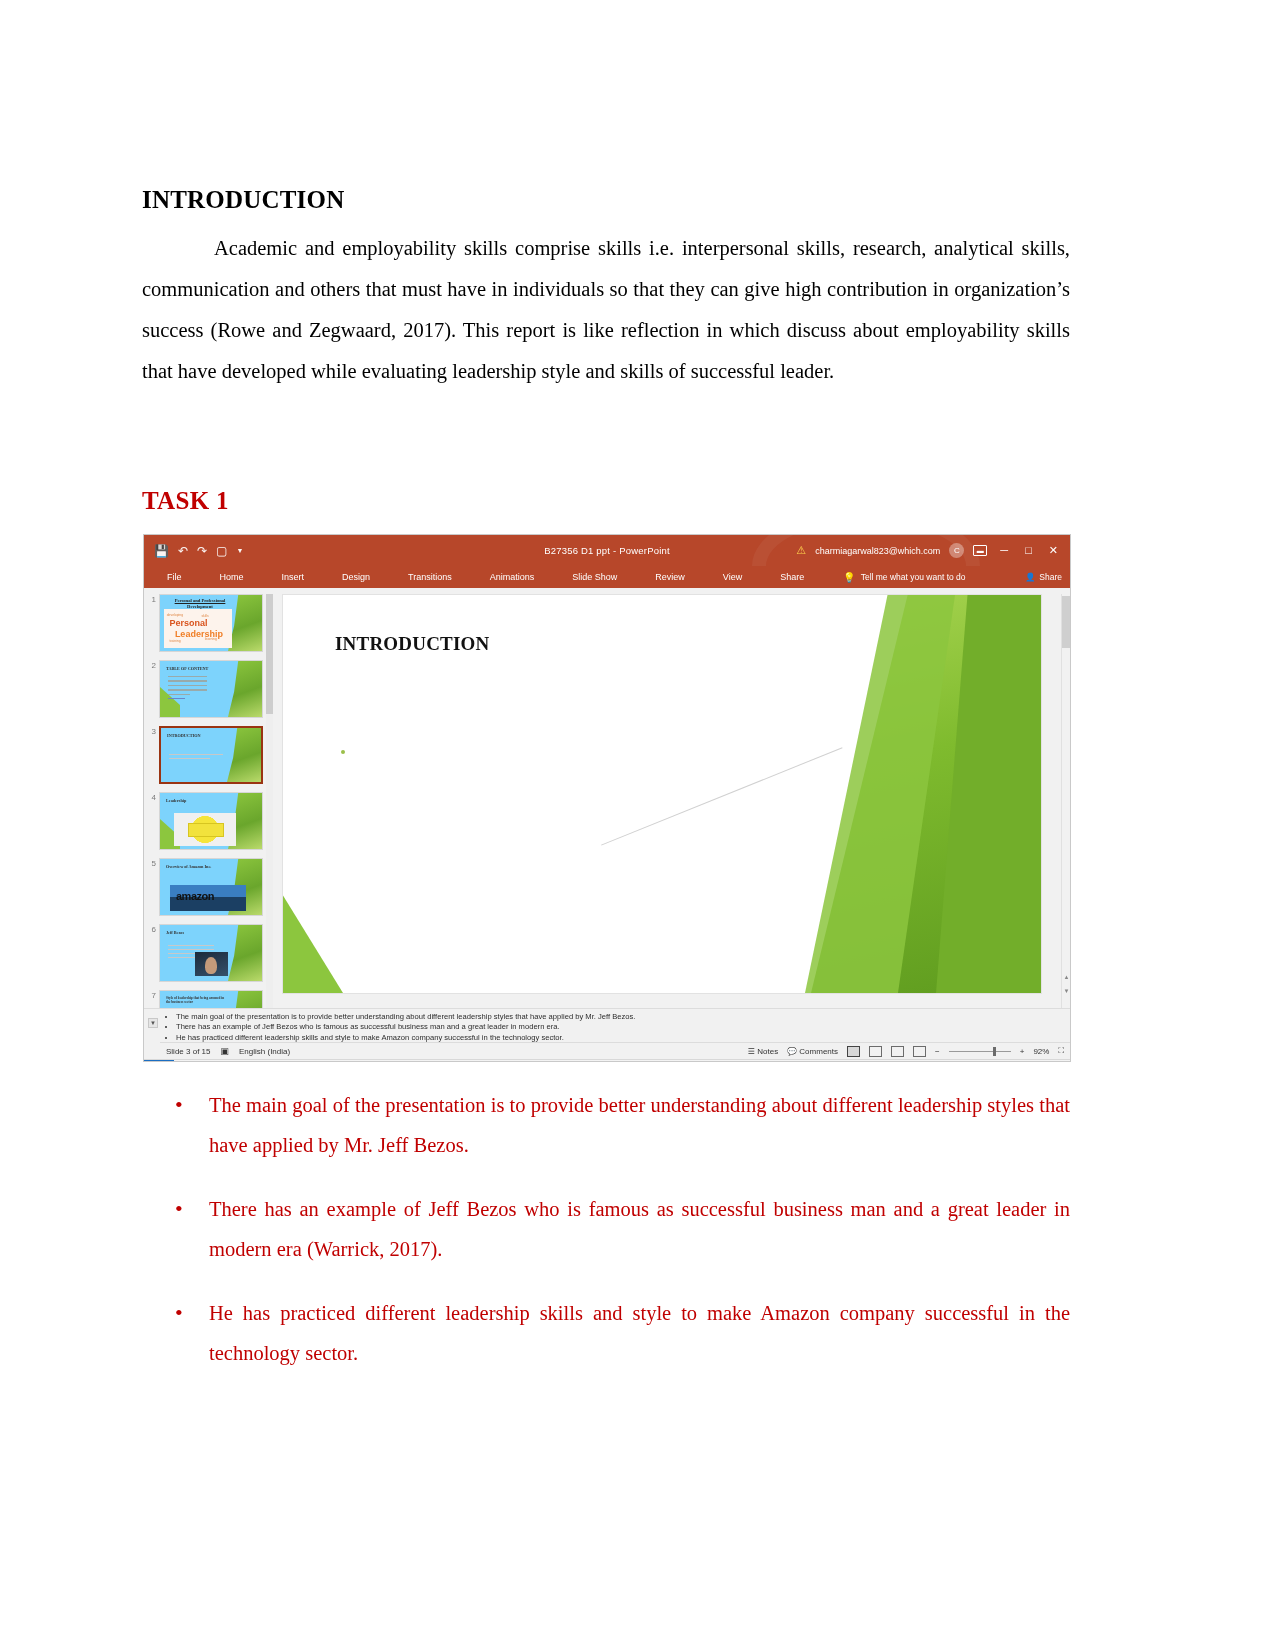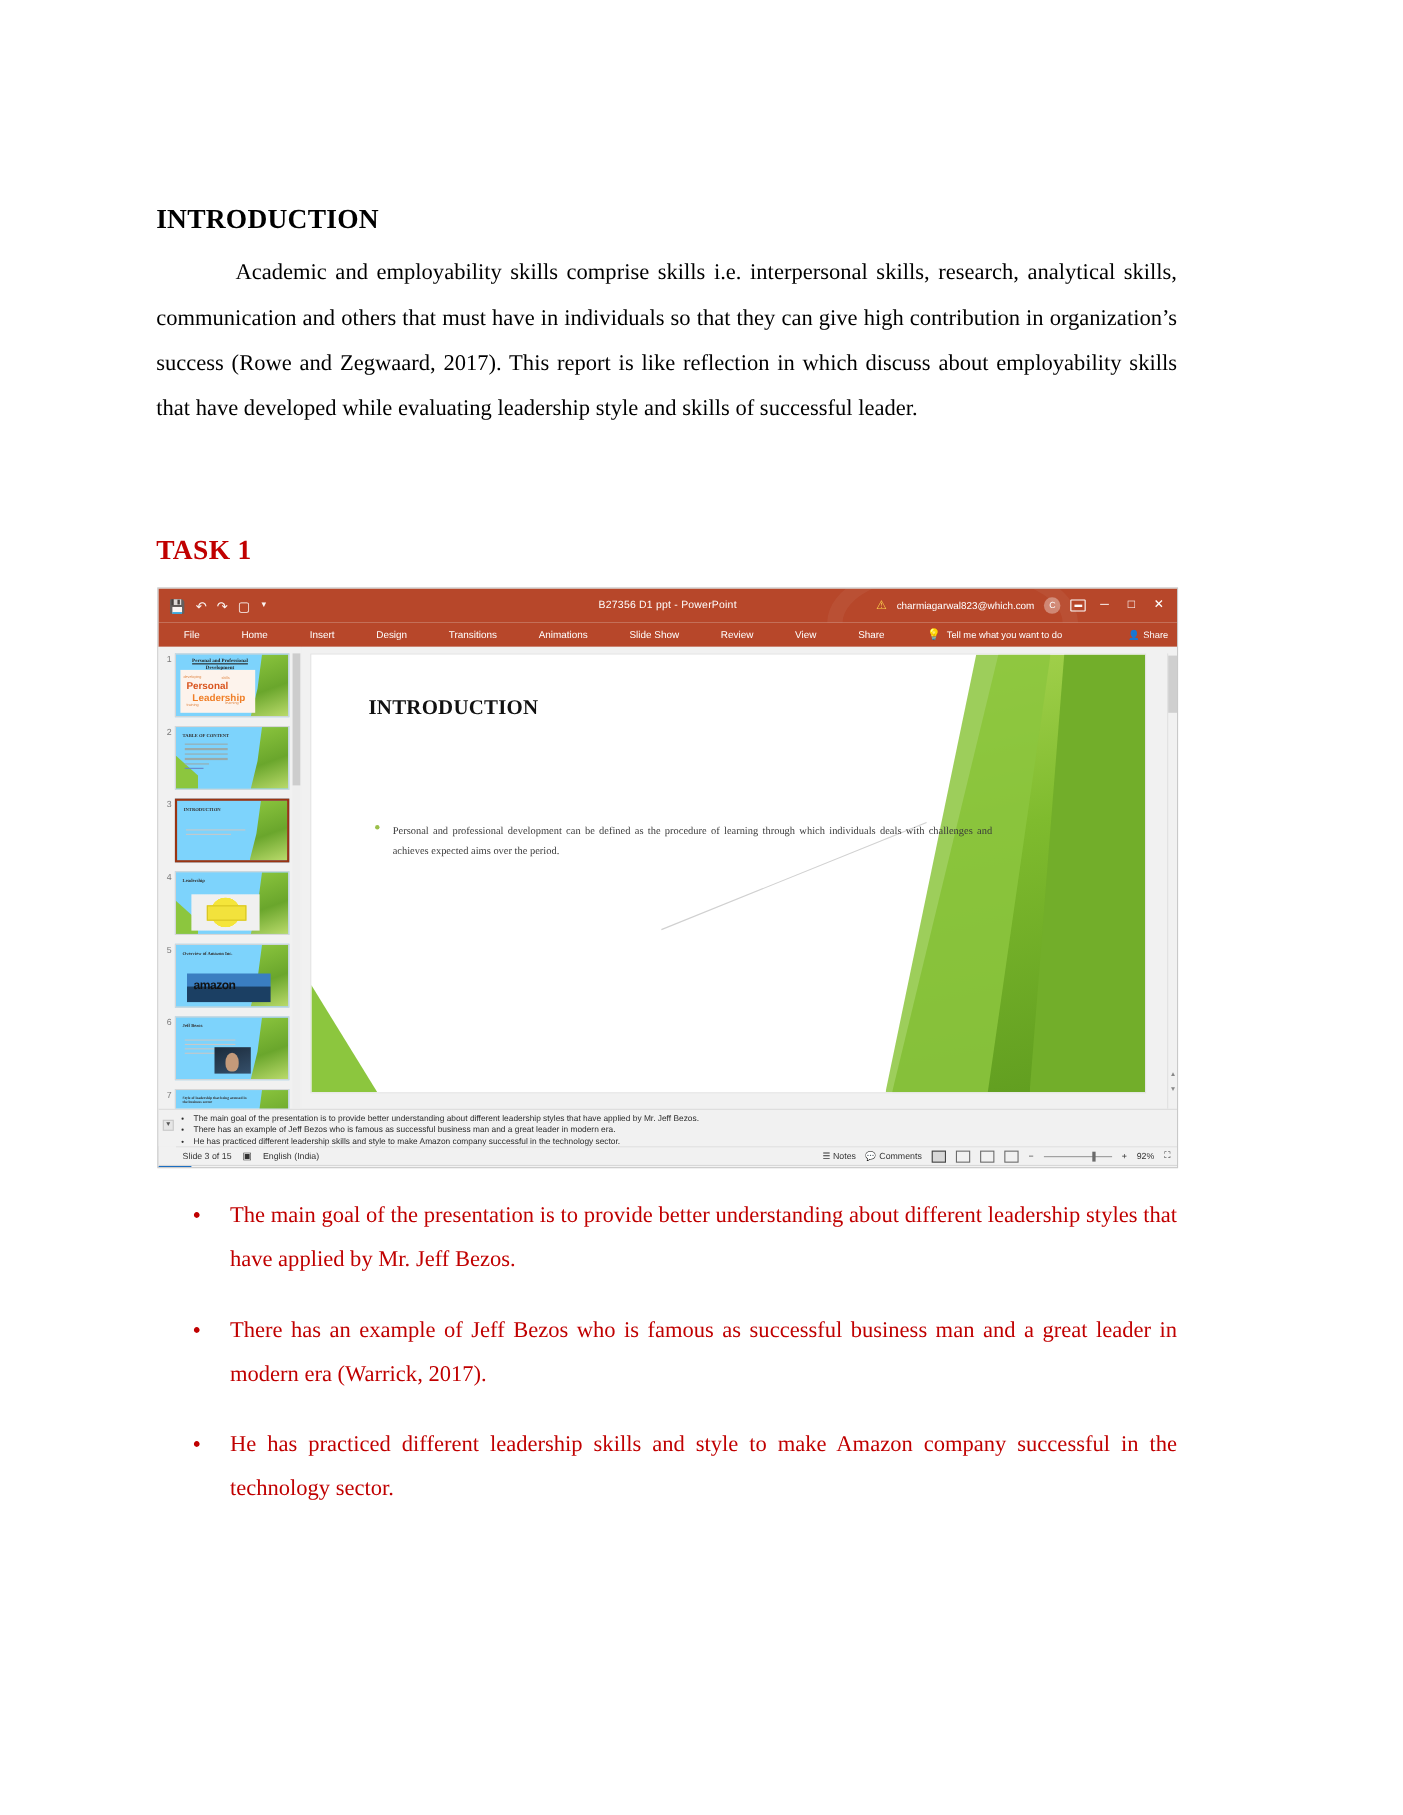--- a/index.html
+++ b/index.html
@@ -376,21 +376,20 @@
 
       <div class="canvas-wrap">
         <div class="slide">
           <div class="grn-a"></div>
           <div class="grn-b"></div>
           <div class="grn-c"></div>
           <div class="grn-d"></div>
           <div class="hair"></div>
           <div class="sl-title">INTRODUCTION</div>
           <div class="sl-dot"></div>
-          <div class="sl-bullet">Personal and professional development can be defined as the procedure of learning through which individuals deals with challenges and achieves expected aims over the period.</div>
         </div>
         <div class="canvas-scroll">
           <div class="bar"></div>
           <span class="arrow" style="bottom:28px">▲</span>
           <span class="arrow" style="bottom:14px">▼</span>
         </div>
       </div>
     </div>
 
     <div class="notes-pane">

